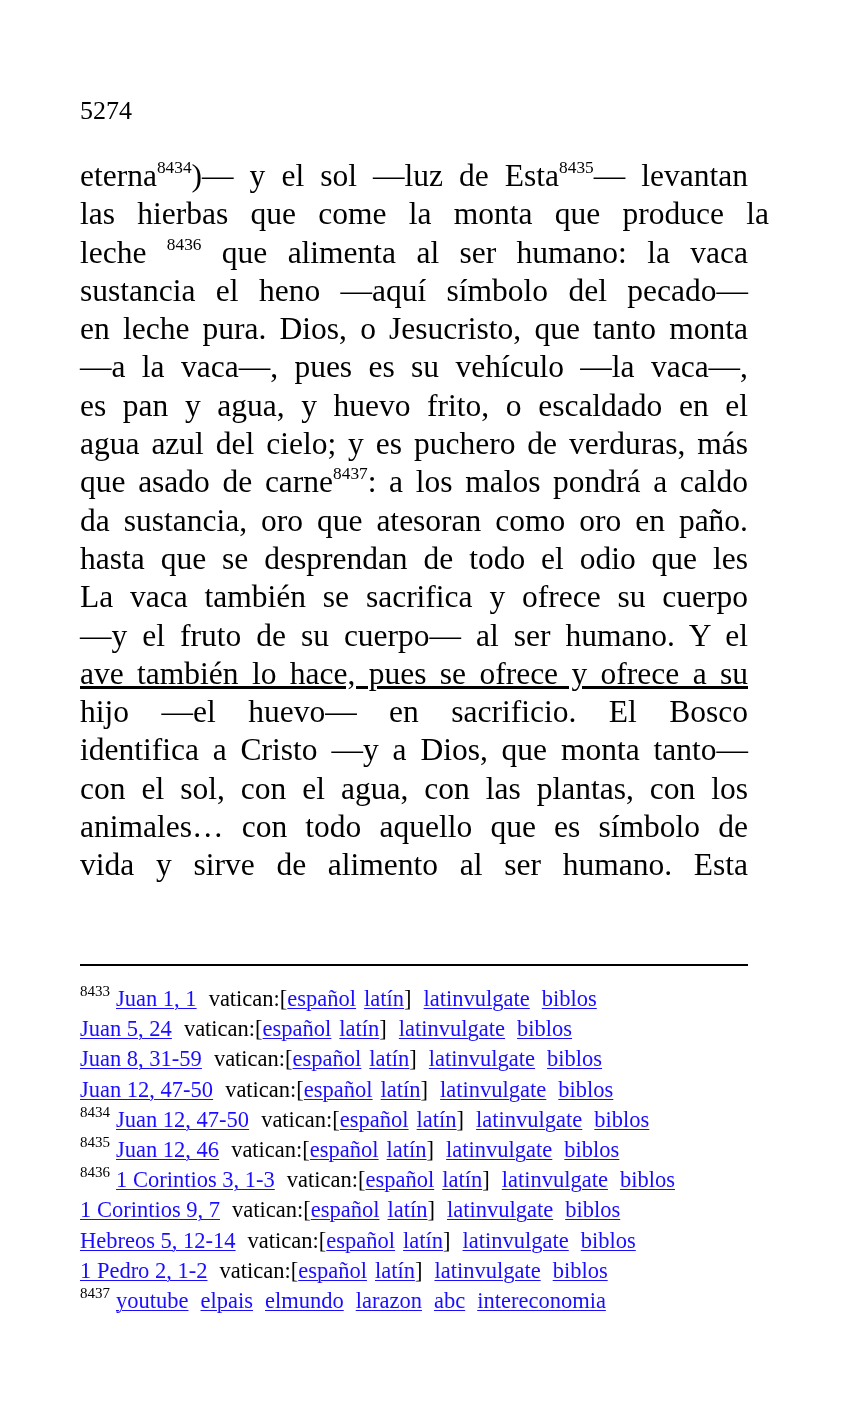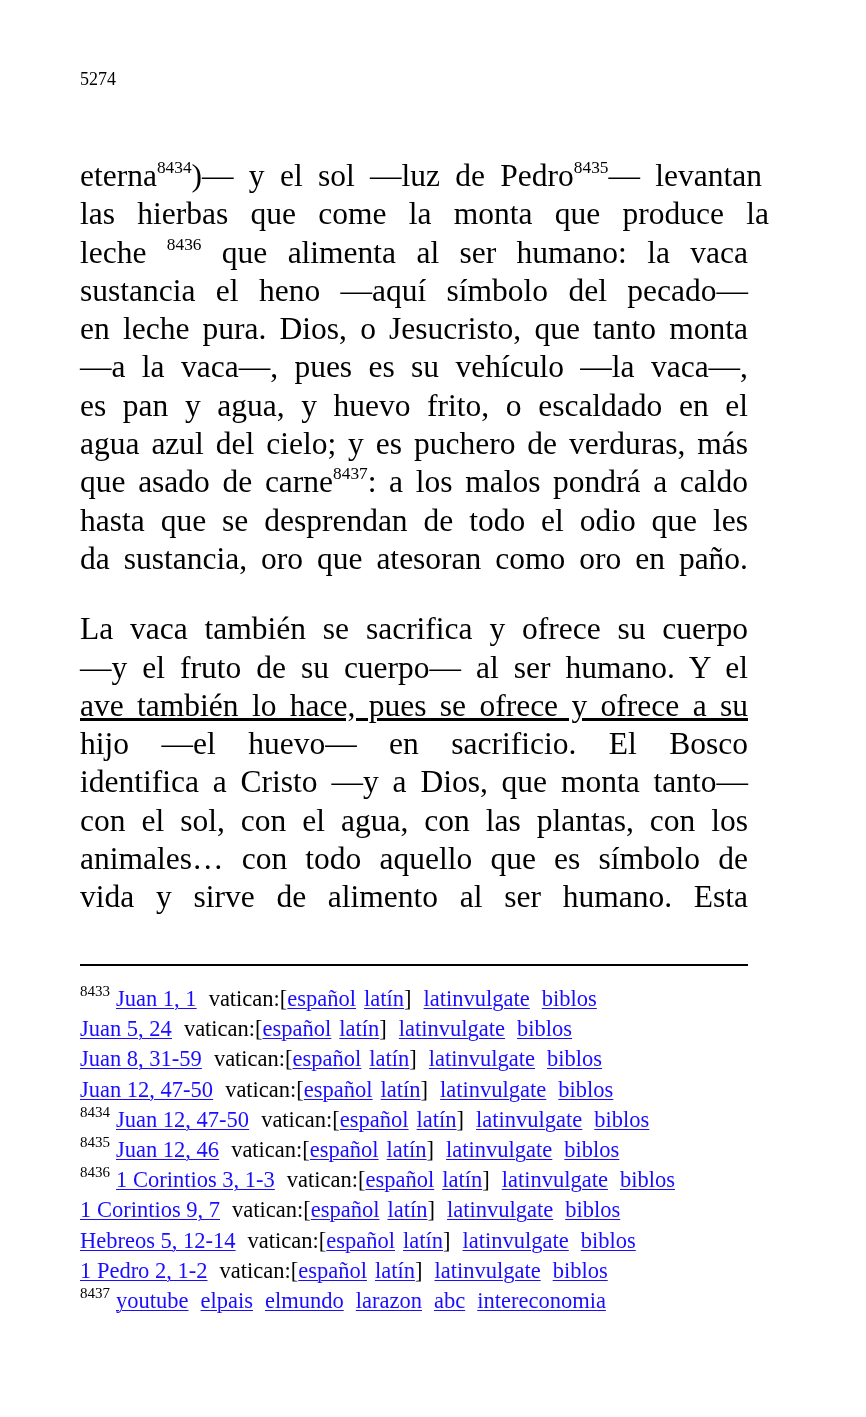--- a/index.html
+++ b/index.html
@@ -11,22 +11,22 @@
     width: 866px;
     height: 1417px;
     position: relative;
     overflow: hidden;
     font-family: "Liberation Serif", "DejaVu Serif", serif;
     color: #000000;
   }
   .page-number {
     position: absolute;
     left: 80px;
-    top: 64px;
-    font-size: 18px;
+    top: 96px;
+    font-size: 26px;
     line-height: 30px;
   }
   .body-text {
     position: absolute;
     left: 80px;
     top: 157px;
     width: 668px;
   }
   .body-line {
     display: block;
@@ -81,32 +81,32 @@
   }
   .gap { display: inline-block; width: 12px; }
   .gap-s { display: inline-block; width: 8px; }
 </style>
 </head>
 <body>
 
 <div class="page-number">5274</div>
 
 <div class="body-text" id="body-text">
-    <div class="body-line" style="display: block; width: 668px; word-spacing: 7.4308px;"><span>eterna</span><sup>8434</sup><span>)— y el sol —luz de Pedro</span><sup>8435</sup><span>— levantan</span></div>
+    <div class="body-line" style="display: block; width: 668px; word-spacing: 7.4308px;"><span>eterna</span><sup>8434</sup><span>)— y el sol —luz de Esta</span><sup>8435</sup><span>— levantan</span></div>
     <div class="body-line" style="display: block; width: 668px; word-spacing: 14.4062px;">las hierbas que come la monta que produce la</div>
     <div class="body-line" style="display: block; width: 668px; word-spacing: 12.4824px;"><span>leche </span><sup>8436</sup><span> que alimenta al ser humano: la vaca</span></div>
     <div class="body-line" style="display: block; width: 668px; word-spacing: 8.98438px;">sustancia el heno —aquí símbolo del pecado—</div>
     <div class="body-line" style="display: block; width: 668px; word-spacing: 5.31641px;">en leche pura. Dios, o Jesucristo, que tanto monta</div>
     <div class="body-line" style="display: block; width: 668px; word-spacing: 8.49414px;">—a la vaca—, pues es su vehículo —la vaca—,</div>
     <div class="body-line" style="display: block; width: 668px; word-spacing: 8.72031px;">es pan y agua, y huevo frito, o escaldado en el</div>
     <div class="body-line" style="display: block; width: 668px; word-spacing: 4.05556px;">agua azul del cielo; y es puchero de verduras, más</div>
     <div class="body-line" style="display: block; width: 668px; word-spacing: 4.77431px;"><span>que asado de carne</span><sup>8437</sup><span>: a los malos pondrá a caldo</span></div>
+    <div class="body-line" style="display: block; width: 668px; word-spacing: 6.08789px;">da sustancia, oro que atesoran como oro en paño.</div>
     <div class="body-line" style="display: block; width: 668px; word-spacing: 8.03299px;">hasta que se desprendan de todo el odio que les</div>
-    <div class="body-line" style="display: block; width: 668px; word-spacing: 6.08789px;">da sustancia, oro que atesoran como oro en paño.</div>
-    <div class="body-line" style="display: block; width: 668px; word-spacing: 8.94531px; margin-top: 32px;">La vaca también se sacrifica y ofrece su cuerpo</div>
+    <div class="body-line" style="display: block; width: 668px; word-spacing: 8.94531px;">La vaca también se sacrifica y ofrece su cuerpo</div>
     <div class="body-line" style="display: block; width: 668px; word-spacing: 7.1125px;">—y el fruto de su cuerpo— al ser humano. Y el</div>
     <div class="body-line" style="display: block; width: 668px; word-spacing: 5.49219px; text-decoration: underline;">ave también lo hace, pues se ofrece y ofrece a su</div>
     <div class="body-line" style="display: block; width: 668px; word-spacing: 24.5807px;">hijo —el huevo— en sacrificio. El Bosco</div>
     <div class="body-line" style="display: block; width: 668px; word-spacing: 5.96875px;">identifica a Cristo —y a Dios, que monta tanto—</div>
     <div class="body-line" style="display: block; width: 668px; word-spacing: 8.10313px;">con el sol, con el agua, con las plantas, con los</div>
     <div class="body-line" style="display: block; width: 668px; word-spacing: 10.3214px;">animales… con todo aquello que es símbolo de</div>
     <div class="body-line" style="display: block; width: 668px; word-spacing: 13.8477px;">vida y sirve de alimento al ser humano. Esta</div>
   </div>
 
 <div class="rule"></div>

